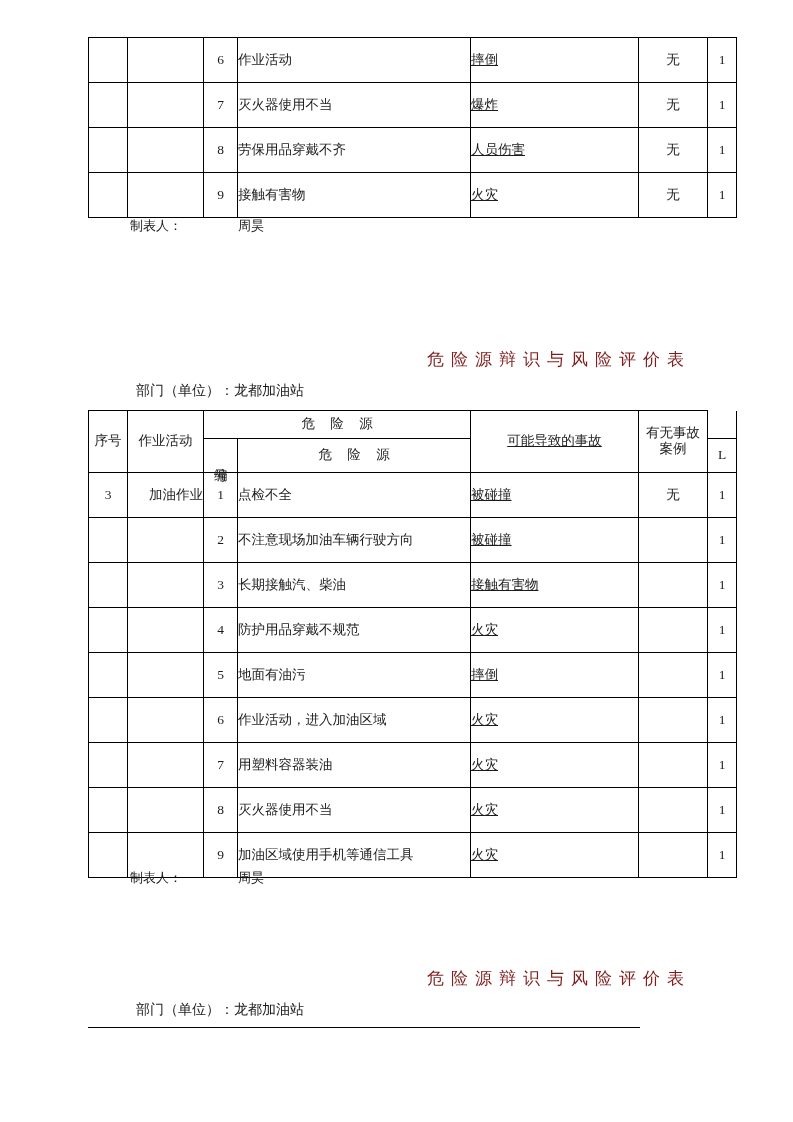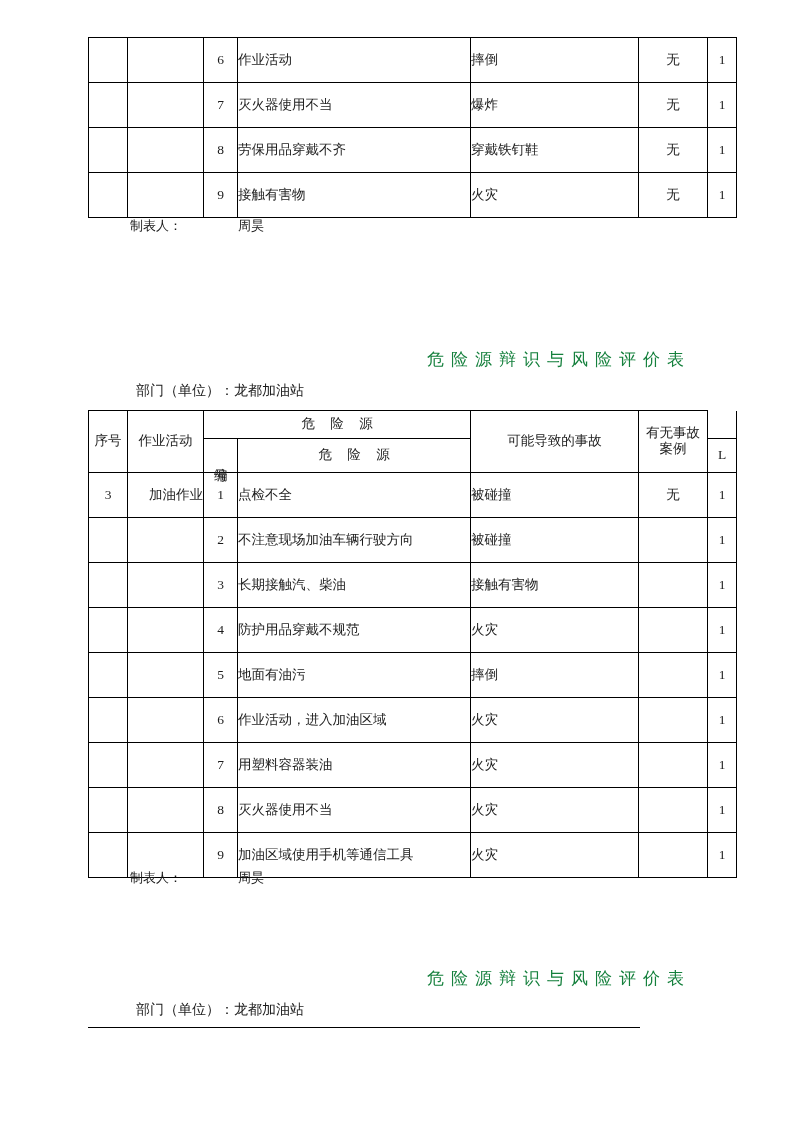--- a/index.html
+++ b/index.html
@@ -33,21 +33,21 @@
     border: 1px solid #000000;
     padding: 0;
     font-weight: normal;
     vertical-align: middle;
     line-height: 1.25;
   }
   .c-seq   { width: 38px;  text-align: center; }
   .c-act   { width: 75px;  text-align: right; }
   .c-num   { width: 33px;  text-align: center; }
   .c-src   { width: 232px; text-align: left;  padding-left: 6px; }
-  .c-acc   { width: 167px; text-align: left;  padding-left: 6px; }
+  .c-acc   { width: 167px; text-align: left;  padding-left: 6px; text-decoration: underline; }
   .c-case  { width: 68px;  text-align: center; }
   .c-l     { width: 28px;  text-align: center; }
 
   tr.datarow td { height: 44px; }
 
   
   td.hdr { text-align: center; }
   .sp-wide { letter-spacing: 6px; padding-left: 6px; margin-top: 38px; }
   .vert-num {
     writing-mode: vertical-rl;
@@ -58,21 +58,21 @@
   }
   .hdr-h1 { height: 27px; }
   .hdr-h2 { height: 33px; }
 
   
   .doc-title {
     position: absolute;
     font-size: 17px;
     letter-spacing: 7px;
     white-space: nowrap;
-    color: #15803d;
+    color: #7f1d1d;
   }
   .dept-line {
     position: absolute;
     font-size: 14px;
     white-space: nowrap;
     margin-left: 48px;
   }
   .maker-line {
     position: absolute;
     font-size: 13px;
@@ -119,21 +119,21 @@
           <td class="c-src">灭火器使用不当</td>
           <td class="c-acc">爆炸</td>
           <td class="c-case">无</td>
           <td class="c-l">1</td>
         </tr>
         <tr class="datarow">
           <td class="c-seq"></td>
           <td class="c-act"></td>
           <td class="c-num">8</td>
           <td class="c-src">劳保用品穿戴不齐</td>
-          <td class="c-acc">穿戴铁钉鞋</td>
+          <td class="c-acc">人员伤害</td>
           <td class="c-case">无</td>
           <td class="c-l">1</td>
         </tr>
         <tr class="datarow">
           <td class="c-seq"></td>
           <td class="c-act"></td>
           <td class="c-num">9</td>
           <td class="c-src">接触有害物</td>
           <td class="c-acc">火灾</td>
           <td class="c-case">无</td>

